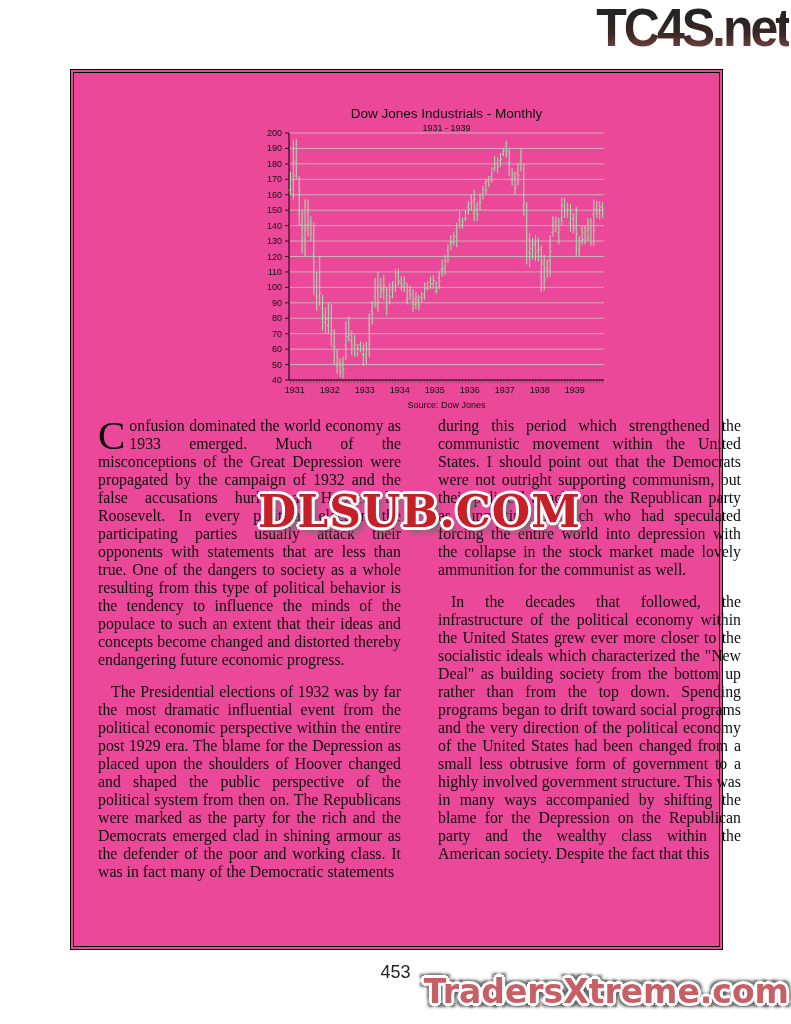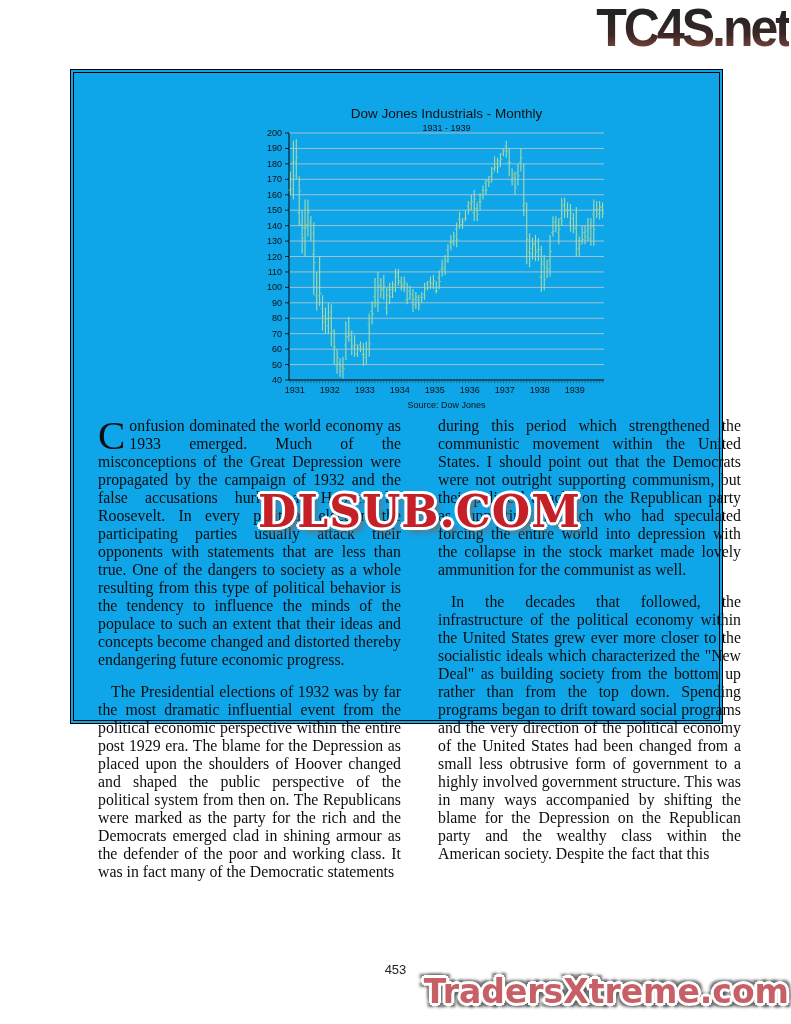--- a/index.html
+++ b/index.html
@@ -9,22 +9,22 @@
   
   .tc4s{position:absolute;top:-4px;right:2px;
         font-family:"Liberation Sans",sans-serif;font-weight:bold;font-size:50px;
         letter-spacing:-3px;transform:scaleY(1.08);transform-origin:top right;
         color:#3a2a28;background:linear-gradient(180deg,#242424 30%,#3c2725 62%,#9a554c 96%);
         -webkit-background-clip:text;background-clip:text;-webkit-text-fill-color:transparent;}
   .tagline{position:absolute;top:44px;right:91px;font-size:14.5px;color:#000;
            font-family:"Liberation Serif",serif;}
 
   
-  .main-box{position:absolute;left:70px;top:69px;width:653px;height:655px;
-            border:4px double #000;box-sizing:border-box;background:#0ea5e9;}
+  .main-box{position:absolute;left:70px;top:69px;width:653px;height:881px;
+            border:4px double #000;box-sizing:border-box;background:#ec4899;}
 
   
   .chart{position:absolute;left:160px;top:29px;width:400px;height:315px;}
 
   
   .col{position:absolute;top:344px;width:303px;font-size:15.8px;line-height:18px;
        text-align:justify;color:#0d0d0d;}
   .col-left{left:24px;}
   .col-right{left:364px;}
   .col p{margin:0 0 14px 0;}
@@ -34,21 +34,21 @@
   
   .watermark{position:absolute;left:50%;top:486px;transform:translateX(-50%);
      font-family:"DejaVu Serif",serif;font-weight:bold;font-size:44px;letter-spacing:1px;
      color:#c51f27;white-space:nowrap;z-index:5;
      text-shadow:-2px -2px 0 #fff,2px -2px 0 #fff,-2px 2px 0 #fff,2px 2px 0 #fff,
                  -3px 0 0 #fff,3px 0 0 #fff,0 -3px 0 #fff,0 3px 0 #fff,
                  5px 6px 5px rgba(110,110,110,.8);margin-left:24px;}
 
   
   .pagenum{position:absolute;top:962px;left:0;width:791px;text-align:center;
-           font-family:"Liberation Sans",sans-serif;font-size:13px;color:#222;}
+           font-family:"Liberation Sans",sans-serif;font-size:18px;color:#222;}
   .tx-logo{position:absolute;top:972px;right:2px;
      font-family:"DejaVu Sans",sans-serif;font-weight:bold;font-size:33px;
      color:#c75f66;white-space:nowrap;
      text-shadow:-2px -2px 0 #fff,2px -2px 0 #fff,-2px 2px 0 #fff,2px 2px 0 #fff,
                  -3px 0 0 #fff,3px 0 0 #fff,0 -3px 0 #fff,0 3px 0 #fff,
                  4px 4px 3px #5a5a5a,-4px 4px 3px #6a6a6a,4px -4px 3px #6a6a6a,-4px -4px 3px #6a6a6a;}
 </style>
 </head>
 <body>
 

